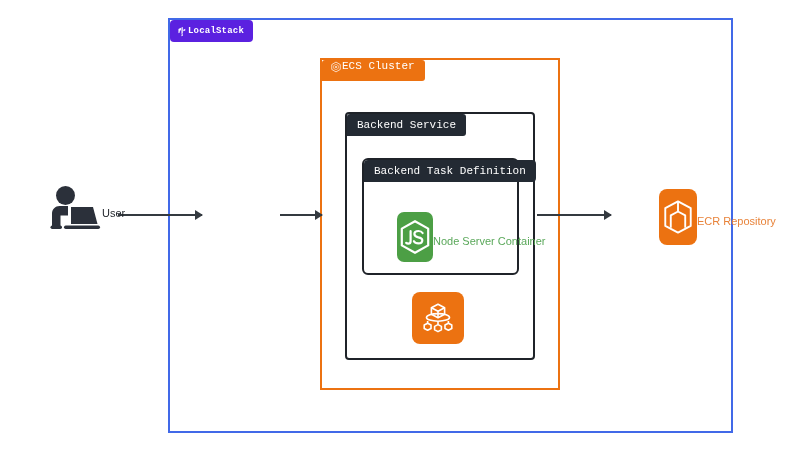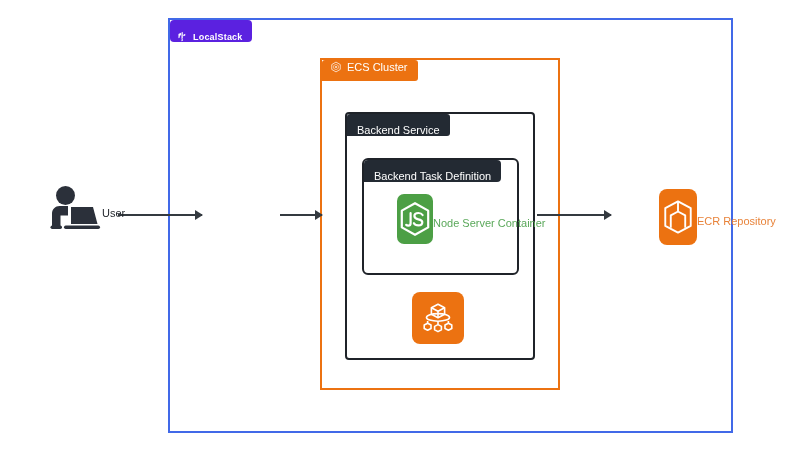--- a/index.html
+++ b/index.html
@@ -55,25 +55,25 @@
     width: 157px;
     height: 117px;
     border: 2px solid #1f2329;
     border-radius: 6px;
   }
 
   
   .tag {
     position: absolute;
     display: flex;
-    align-items: flex-end;
-    gap: 5px;
+    align-items: center;
     box-sizing: border-box;
     white-space: nowrap;
     line-height: 1;
+    font-family: Liberation Mono, monospace;
   }
   .tag-localstack {
     left: 170px;
     top: 20px;
     height: 22px;
     padding: 0 9px 0 7px;
     background: #5b21e0;
     border-radius: 4px;
     color: #ffffff;
     font-size: 9px;
@@ -132,21 +132,21 @@
   .icon-tile {
     border-radius: 9px;
     display: flex;
     align-items: center;
     justify-content: center;
   }
 
   .node-user      { left: 46px;  top: 186px; width: 72px; }
   .node-elb       { left: 210px; top: 193px; width: 62px; }
   .node-ecr       { left: 612px; top: 189px; width: 80px; margin-left: 47px; }
-  .node-nodejs    { left: 397px; top: 194px; width: 86px; }
+  .node-nodejs    { left: 397px; top: 212px; width: 86px; }
   .node-ecs-svc   { left: 412px; top: 292px; width: 56px; }
 
   .label-user   { color: #1f2329; }
   .label-elb    { color: #7a3ff0; }
   .label-ecr    { color: #e8833a; }
   .label-nodejs { color: #5aa85a; }
 
   
   .arrow {
     position: absolute;

